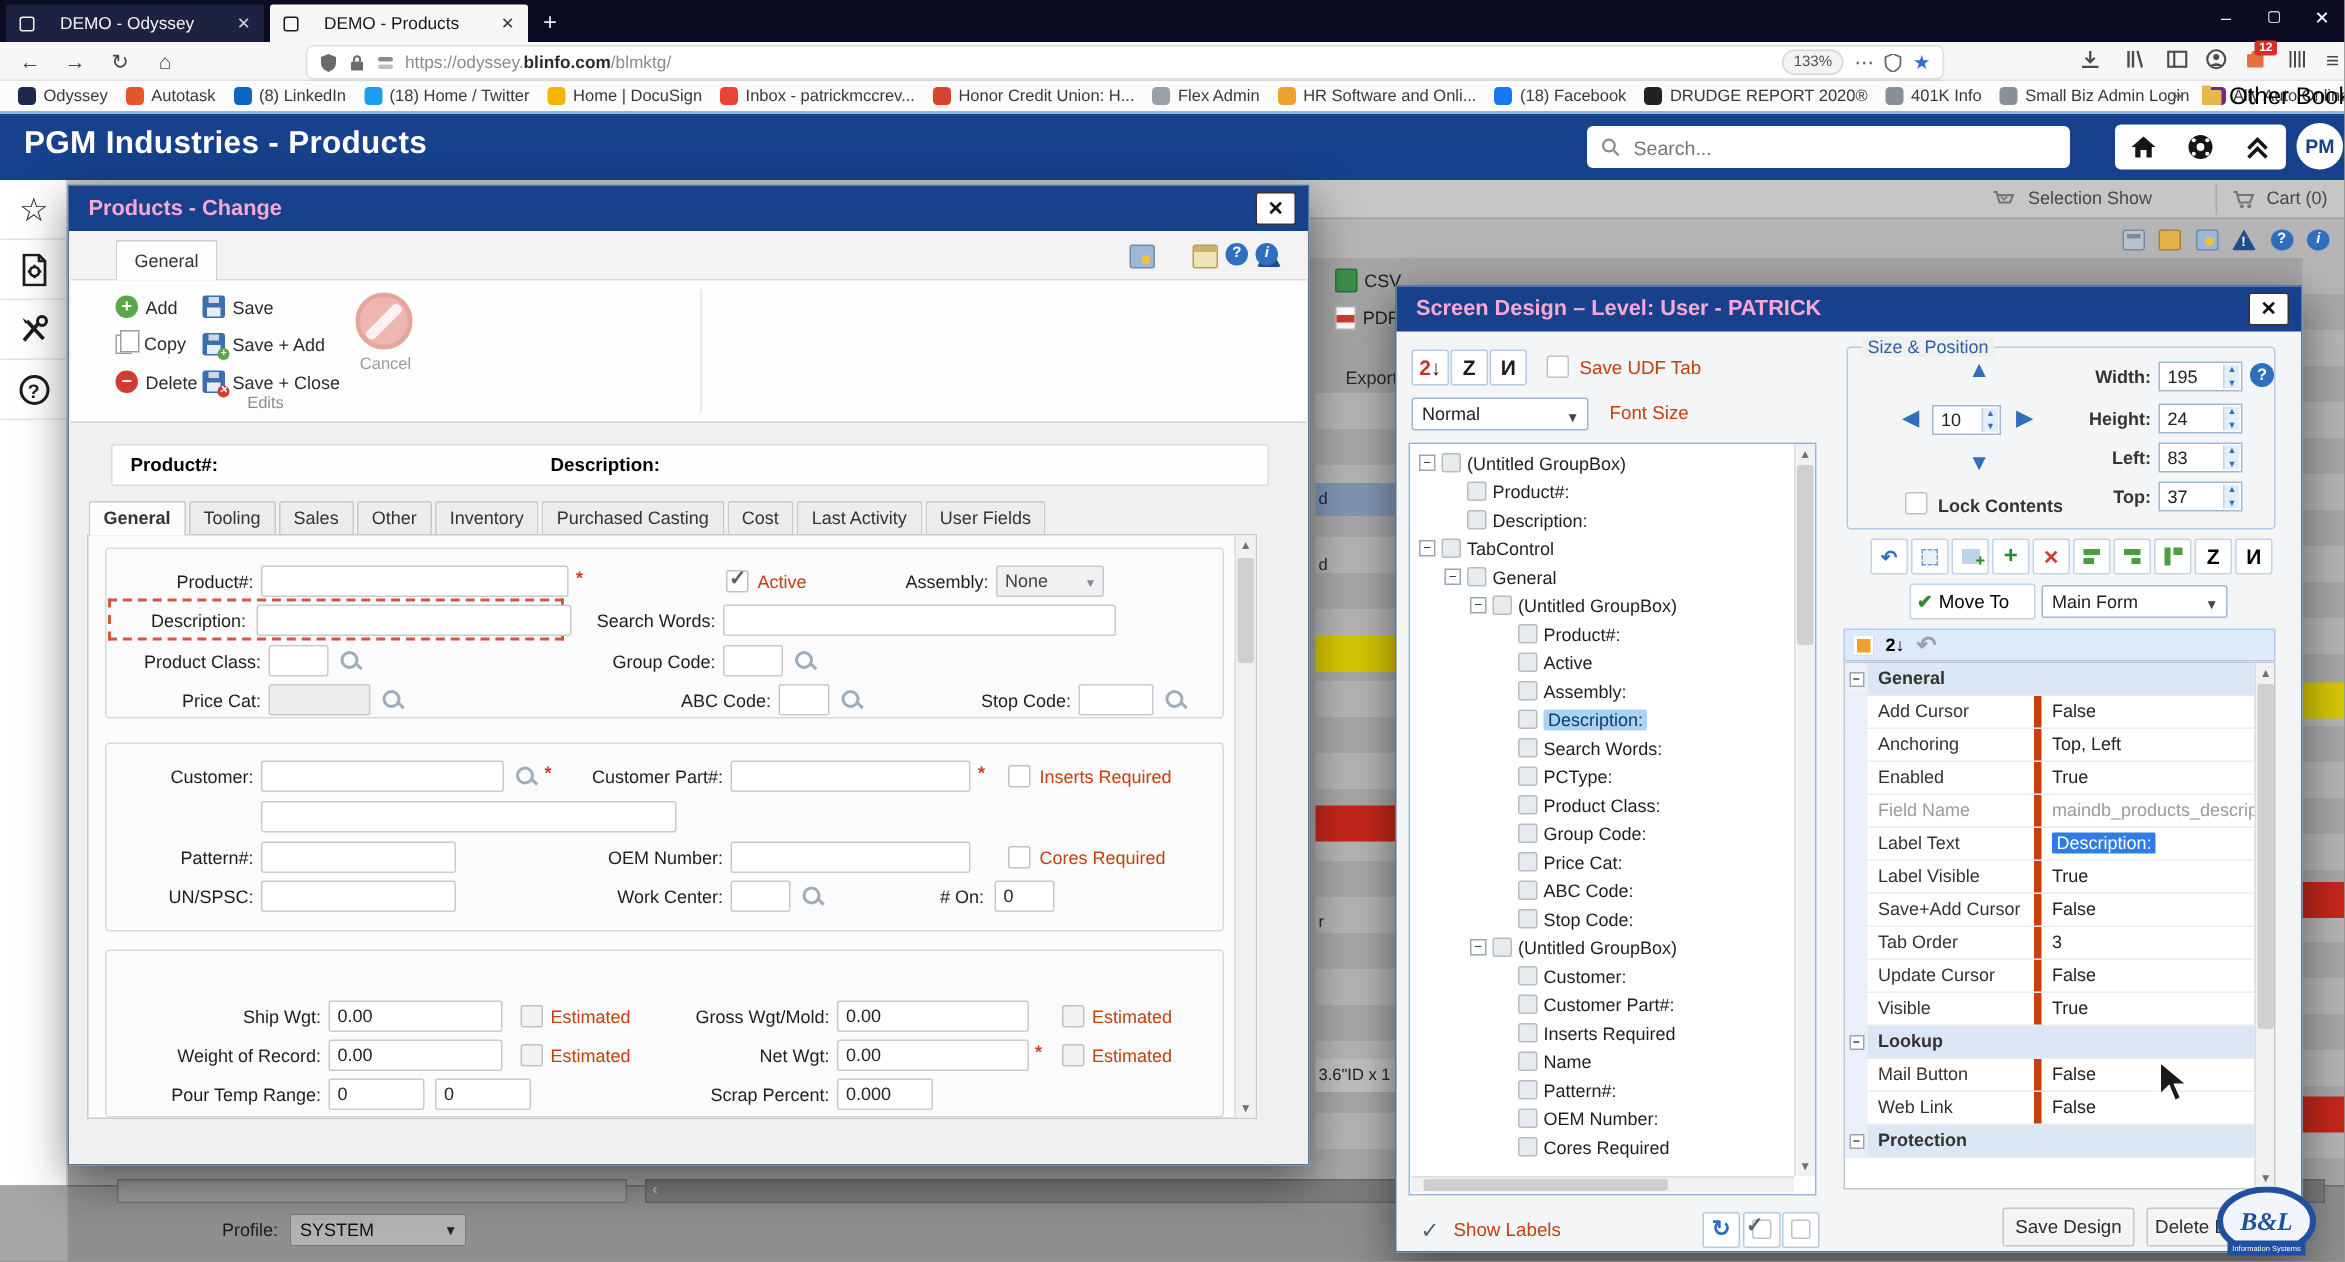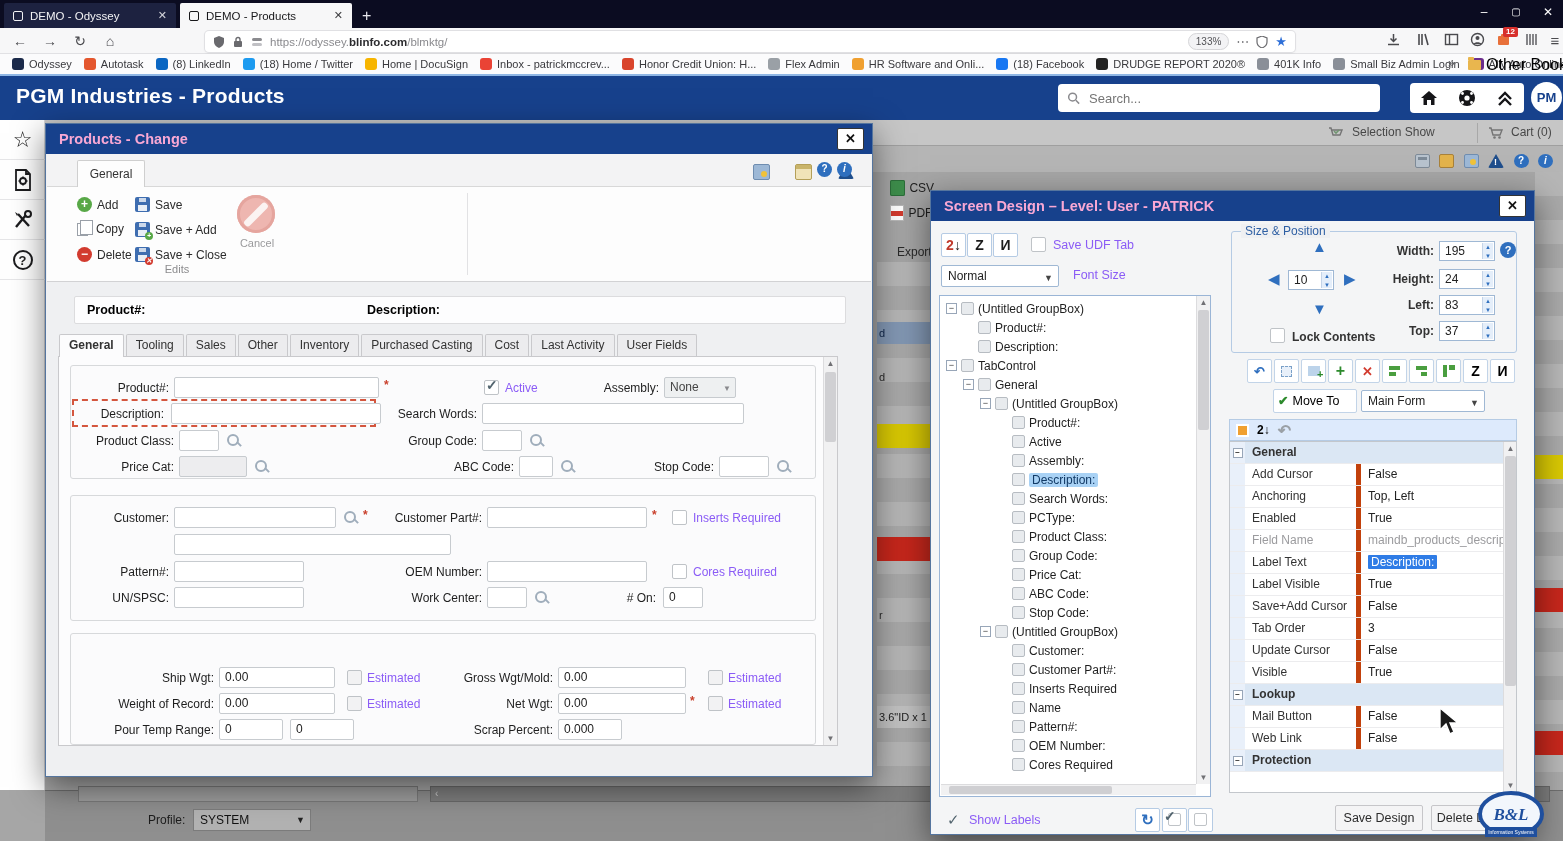--- a/index.html
+++ b/index.html
@@ -1,21 +1,21 @@
 <!DOCTYPE html>
 <html><head>
 <meta charset="utf-8">
 <style>
 *{box-sizing:border-box}
 html,body{margin:0;padding:0}
 body{font-family:"Liberation Sans",sans-serif;background:#777}
 #screen{position:relative;width:1563px;height:841px;background:#a6a6a6;overflow:hidden}
 
 #tabbar{position:absolute;left:0;top:0;width:1563px;height:28px;background:#0b0c21;display:flex;align-items:flex-end}
-.btab{height:25px;width:172px;display:flex;align-items:center;gap:7px;padding:0 9px;font-size:11.5px;border-radius:2px 2px 0 0;margin-left:4px}
+.btab{height:25px;width:172px;display:flex;align-items:center;gap:17px;padding:0 9px;font-size:11.5px;border-radius:2px 2px 0 0;margin-left:4px}
 .btab.bg1{background:#1d2240;color:#f2f2f4}
 .btab.active{background:#f7f7f8;color:#17171a}
 .favicon{width:10px;height:10px;border:1.5px solid currentColor;border-radius:2px;flex:none}
 .tclose{margin-left:auto;font-size:11px;opacity:.85}
 .newtab{color:#e8e8ee;font-size:16px;margin-left:10px;line-height:25px}
 .winbtn{position:absolute;top:2px;color:#fff;font-size:12px;width:30px;text-align:center;line-height:20px}
 #navbar{position:absolute;left:0;top:28px;width:1563px;height:26px;background:#f7f7f8;border-bottom:1px solid #e1e1e4}
 .navico{position:absolute;top:3px;color:#49494d;font-size:14px;width:24px;text-align:center;line-height:20px}
 #urlbar{position:absolute;left:205px;top:3px;width:1090px;height:21px;background:#fff;border-radius:4px;box-shadow:0 0 0 1px #e0e0e3,0 1px 3px rgba(0,0,0,.08);display:flex;align-items:center;padding:0 8px;gap:7px;font-size:11.5px;color:#5a5a5e}
 .urlico{width:12px;height:12px;flex:none}
@@ -92,21 +92,21 @@
 #pcontent{position:absolute;background:#fcfcfd;border:1px solid #c9c9cc}
 .gbx{position:absolute;border:1px solid #d7d9db;border-radius:3px;background:#fbfbfc}
 .frow{position:absolute;left:12px;right:26px;height:22px}
 .lab{position:absolute;top:4px;font-size:12px;color:#1e1e1e;text-align:right;white-space:nowrap}
 .inp{position:absolute;top:0;height:21px;border:1px solid #c7cbcf;background:#fff;border-radius:2px;font-size:12px;line-height:19px;padding:0 5px;color:#222;white-space:nowrap;overflow:hidden}
 .inp.gray{background:#ededef}
 .req{position:absolute;top:1px;color:#c9402c;font-size:12px;font-weight:bold}
 .cb{position:absolute;top:3px;width:15px;height:15px;background:#fff;border:1px solid #bfc3c7;border-radius:2px}
 .cb.dis{background:#f2f2f3}
 .cb.on::after{content:"✓";position:absolute;left:1px;top:-4px;font-size:14px;color:#53656f;font-weight:bold}
-.cbl{position:absolute;top:4px;font-size:12px;color:#8b5cf6;white-space:nowrap}
+.cbl{position:absolute;top:4px;font-size:12px;color:#c2410c;white-space:nowrap}
 .mag{position:absolute;top:2px;width:17px;height:17px}
 .mag::before{content:"";position:absolute;left:2px;top:2px;width:8px;height:8px;border:2px solid #9fadbb;border-radius:50%}
 .mag::after{content:"";position:absolute;left:11px;top:11px;width:6px;height:2px;background:#9fadbb;transform:rotate(45deg)}
 .selbox{position:absolute;top:0;height:21px;border:1px solid #c7cbcf;background:#eef0f1;border-radius:2px;font-size:12px;line-height:19px;padding:0 16px 0 5px;color:#444}
 .selbox::after{content:"▼";position:absolute;right:4px;top:1px;font-size:8px;color:#8a8a8e}
 .dash{position:absolute;border:2px dashed #d4563e}
 .vscroll{position:absolute;top:0;bottom:0;right:0;width:14px;background:#f1f1f2;border-left:1px solid #dcdcde}
 .vscroll .sarr{position:absolute;left:0;width:13px;height:13px;font-size:8px;color:#707074;text-align:center;line-height:13px}
 .vscroll .sthumb{position:absolute;left:1px;width:11px;background:#d0d0d3;border-radius:2px}
 

